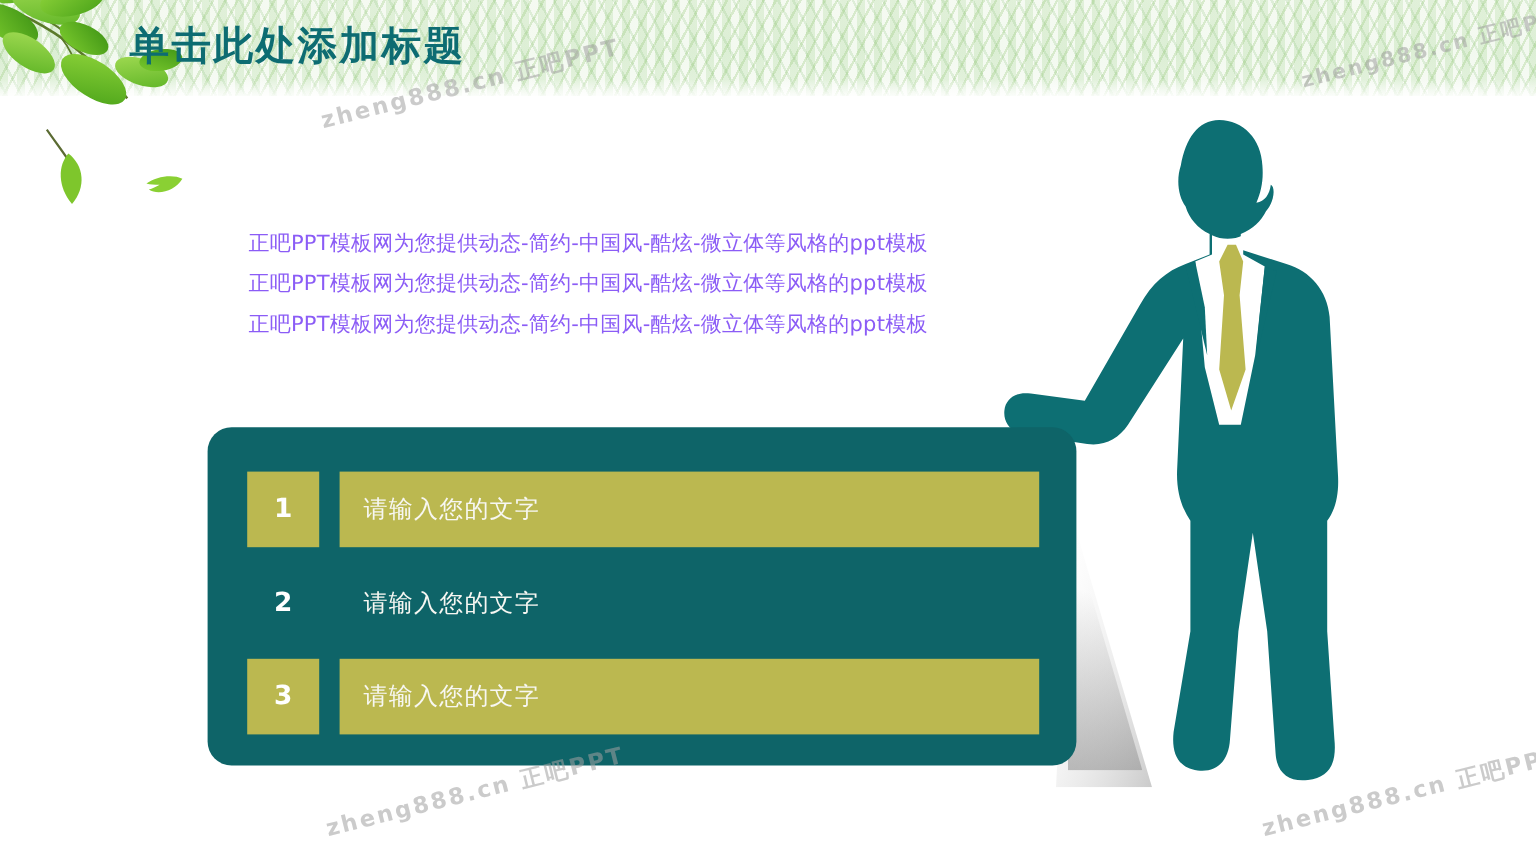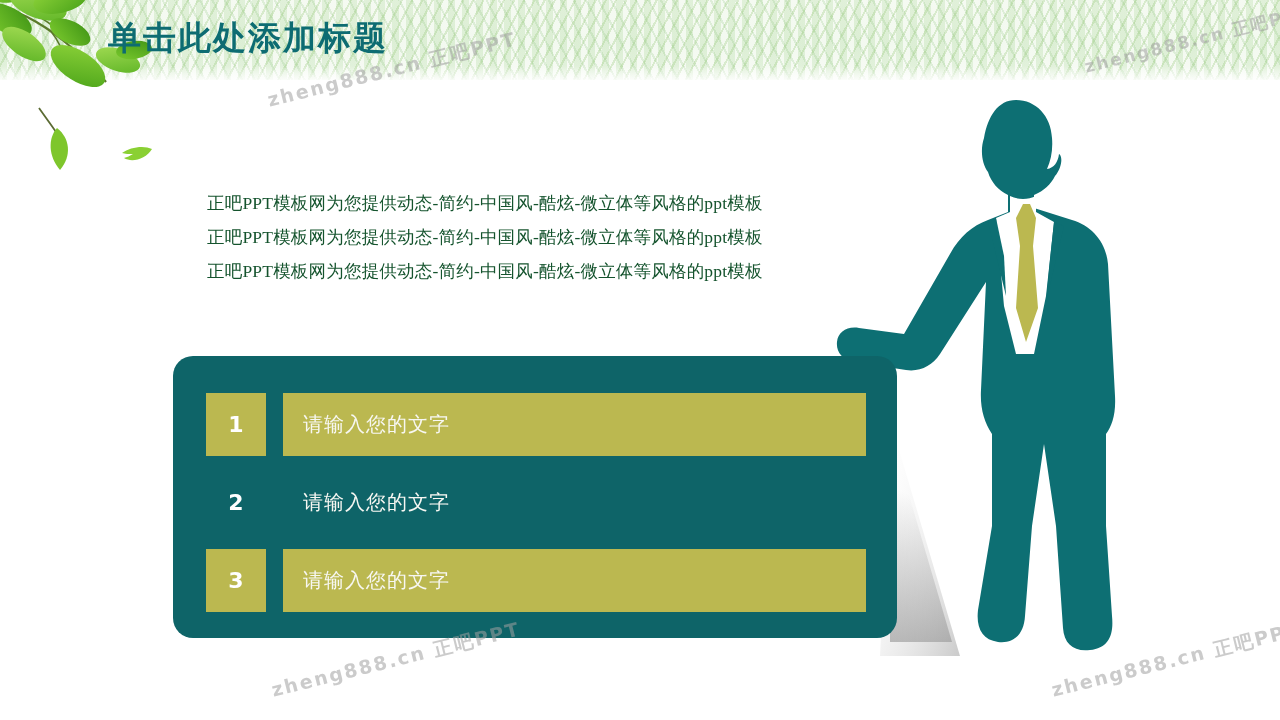--- a/index.html
+++ b/index.html
@@ -64,26 +64,25 @@
     z-index: 5;
   }
   .leaf-float-1 { position:absolute; left: 36px; top: 104px; z-index:5; }
   .leaf-float-2 { position:absolute; left: 120px; top: 145px; z-index:5; }
 
   
   .body-text {
     position: absolute;
     left: 207px; top: 186px;
     width: 640px;
-    color: #14532d;
+    color: #8b5cf6;
     font-size: 17.5px;
     line-height: 34px;
     letter-spacing: 0.2px;
     z-index: 4;
-    font-family: Liberation Serif, serif;
   }
   .body-text p { margin: 0; white-space: nowrap; }
 
   
   .figure-wrap {
     position: absolute;
     left: 820px; top: 96px;
     width: 330px; height: 560px;
     z-index: 3;
   }

